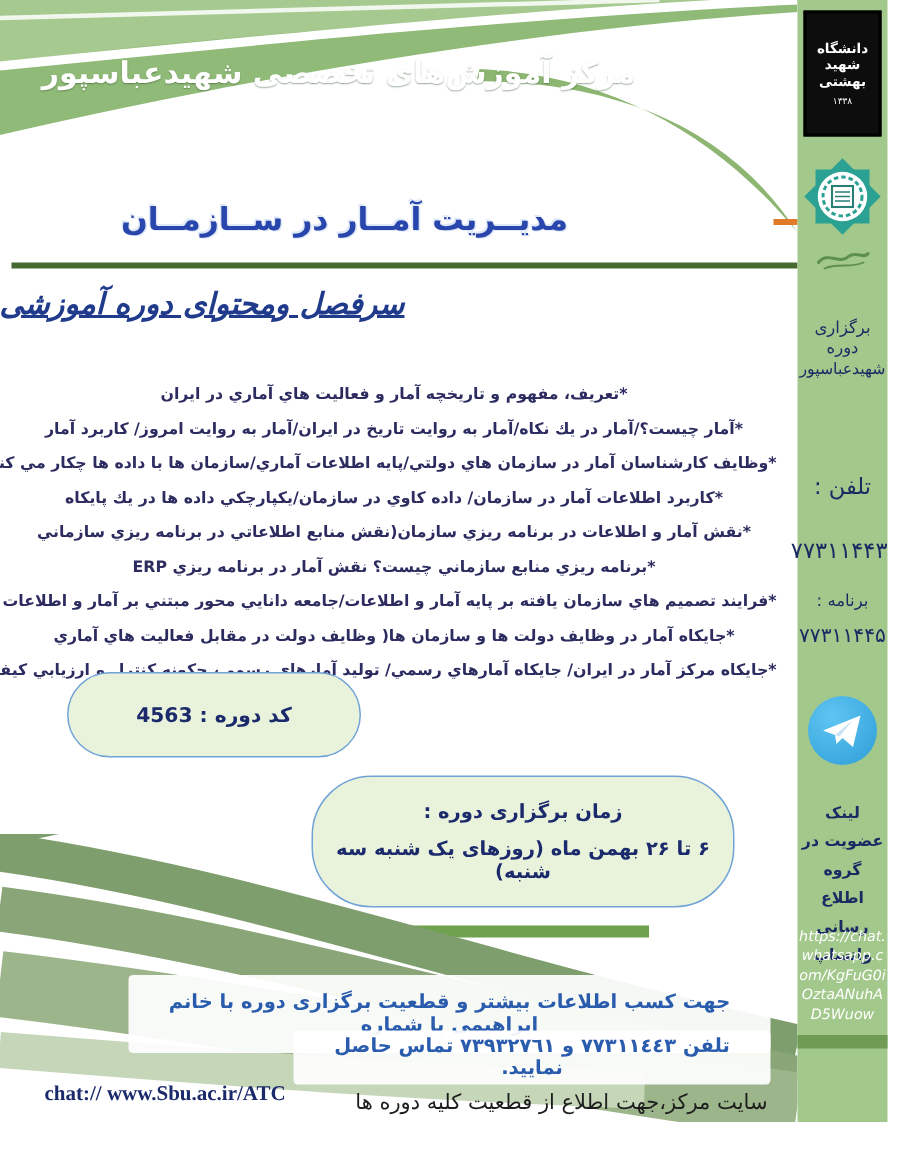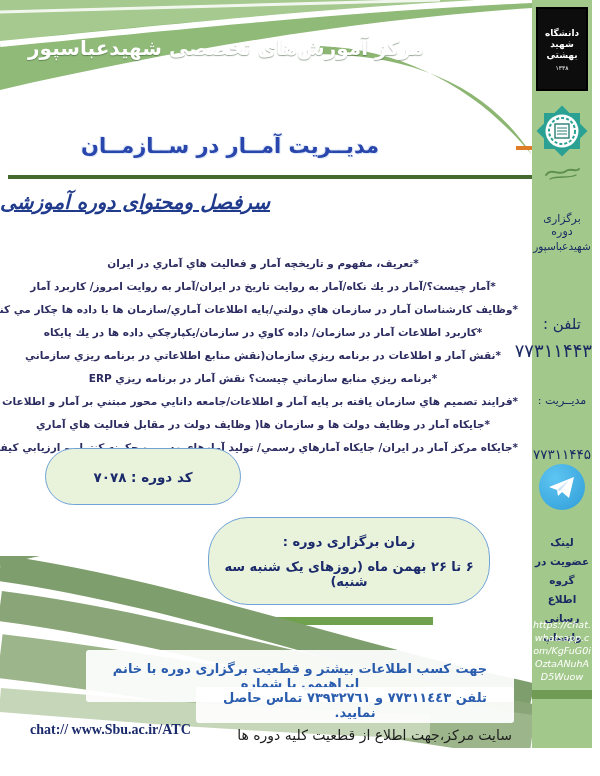--- a/index.html
+++ b/index.html
@@ -65,23 +65,23 @@
   .uni-logo .ln { font-size:9px; font-weight:bold; line-height:11px; }
   .uni-logo .yr { font-size:6px; margin-top:3px; }
   .emblem { position:absolute; top:104px; left:3px; width:54px; height:54px; }
   .squiggle { position:absolute; top:163px; left:10px; width:40px; height:20px; }
   .orange-dash { position:absolute; left:516px; top:146px; width:16px; height:4px; background:#e07b28; }
 
   .sb-txt { position:absolute; width:100%; text-align:center; color:#1b2a63; font-weight:normal; }
   .sb-line1 { top:212px; font-size:11px; }
   .sb-line2 { top:240px; font-size:10.5px; }
   .sb-phone-label { top:315px; font-size:15px; }
-  .sb-phone { top:340px; font-size:18px; }
+  .sb-phone { top:358px; font-size:15px; }
   .sb-fax-label { top:394px; font-size:11px; }
-  .sb-fax { top:446px; font-size:13.5px;text-align:center; }
+  .sb-fax { top:416px; font-size:13.5px;text-align:center; }
 
   .tg-icon { position:absolute; top:464px; left:7px; width:46px; height:46px; border-radius:50%;
              background:radial-gradient(circle at 35% 30%, #5ec5f2, #2f9dd8); cursor:pointer; }
   .wa-label { position:absolute; top:533px; width:100%; text-align:center;
               color:#1b2a63; font-weight:bold; font-size:10.5px; line-height:19px; }
   .wa-url { position:absolute; top:618px; left:1px; width:58px; color:#fff; font-size:9.5px;
             line-height:13px; direction:ltr; text-align:center; word-break:break-all; cursor:pointer;font-style:italic; }
   .sb-band { position:absolute; top:690px; left:0; width:100%; height:9px; background:#6f9b55; }
 </style>
 </head>
@@ -110,21 +110,21 @@
     <li>*وظايف كارشناسان آمار در سازمان هاي دولتي/پايه اطلاعات آماري/سازمان ها با داده ها چكار مي كنند؟</li>
     <li>*كاربرد اطلاعات آمار در سازمان/ داده كاوي در سازمان/يكپارچكي داده ها در يك پايكاه</li>
     <li>*نقش آمار و اطلاعات در برنامه ريزي سازمان(نقش منابع اطلاعاتي در برنامه ريزي سازماني</li>
     <li>*برنامه ريزي منابع سازماني چيست؟ نقش آمار در برنامه ريزي ERP</li>
     <li>*فرايند تصميم هاي سازمان يافته بر پايه آمار و اطلاعات/جامعه دانايي محور مبتني بر آمار و اطلاعات</li>
     <li>*جايكاه آمار در وظايف دولت ها و سازمان ها( وظايف دولت در مقابل فعاليت هاي آماري</li>
     <li>*جايكاه مركز آمار در ايران/ جايكاه آمارهاي رسمي/ توليد آمارهاي رسمي، چكونه كنترل و ارزيابي كيفي مي شوند؟</li>
   </ul>
 
   <div class="pill pill-code">
-    <span>کد دوره : ۷۰۷۸</span>
+    <span>کد دوره : 4563</span>
   </div>
   <div class="pill pill-date">
     <span class="l1">زمان برگزاری دوره :</span>
     <span>۶ تا ۲۶ بهمن ماه (روزهای یک شنبه سه شنبه)</span>
   </div>
   <div class="green-bar"></div>
 
   <svg class="btm-wave" viewBox="0 0 532 192" aria-hidden="true">
     <path d="M0,12 C170,36 330,96 532,140" stroke="#7f9e6d" stroke-width="26" fill="none"></path>
     <path d="M0,50 C170,72 330,124 532,163" stroke="#8aa678" stroke-width="30" fill="none"></path>
@@ -161,21 +161,21 @@
 
     <svg class="squiggle" viewBox="0 0 40 20" aria-hidden="true">
       <path d="M4,12 C10,4 18,14 24,8 C29,4 34,10 37,6" stroke="#5d8f4e" stroke-width="2" fill="none" stroke-linecap="round"></path>
       <path d="M8,16 C16,12 26,16 34,12" stroke="#5d8f4e" stroke-width="1.3" fill="none" stroke-linecap="round"></path>
     </svg>
 
     <div class="sb-txt sb-line1">برگزاری دوره</div>
     <div class="sb-txt sb-line2">شهیدعباسپور</div>
     <div class="sb-txt sb-phone-label">تلفن :</div>
     <div class="sb-txt sb-phone">۷۷۳۱۱۴۴۳</div>
-    <div class="sb-txt sb-fax-label">مدیــریت :</div>
+    <div class="sb-txt sb-fax-label">برنامه :</div>
     <div class="sb-txt sb-fax">۷۷۳۱۱۴۴۵</div>
 
     <div class="tg-icon">
       <svg viewBox="0 0 46 46" width="46" height="46" aria-hidden="true">
         <path d="M10 23 L35 13 L30 34 L23 28 L19 32 L18 26 Z" fill="#ffffff"></path>
         <path d="M18 26 L30 16 L21 27 Z" fill="#c8e4f5"></path>
       </svg>
     </div>
 
     <div class="wa-label">

